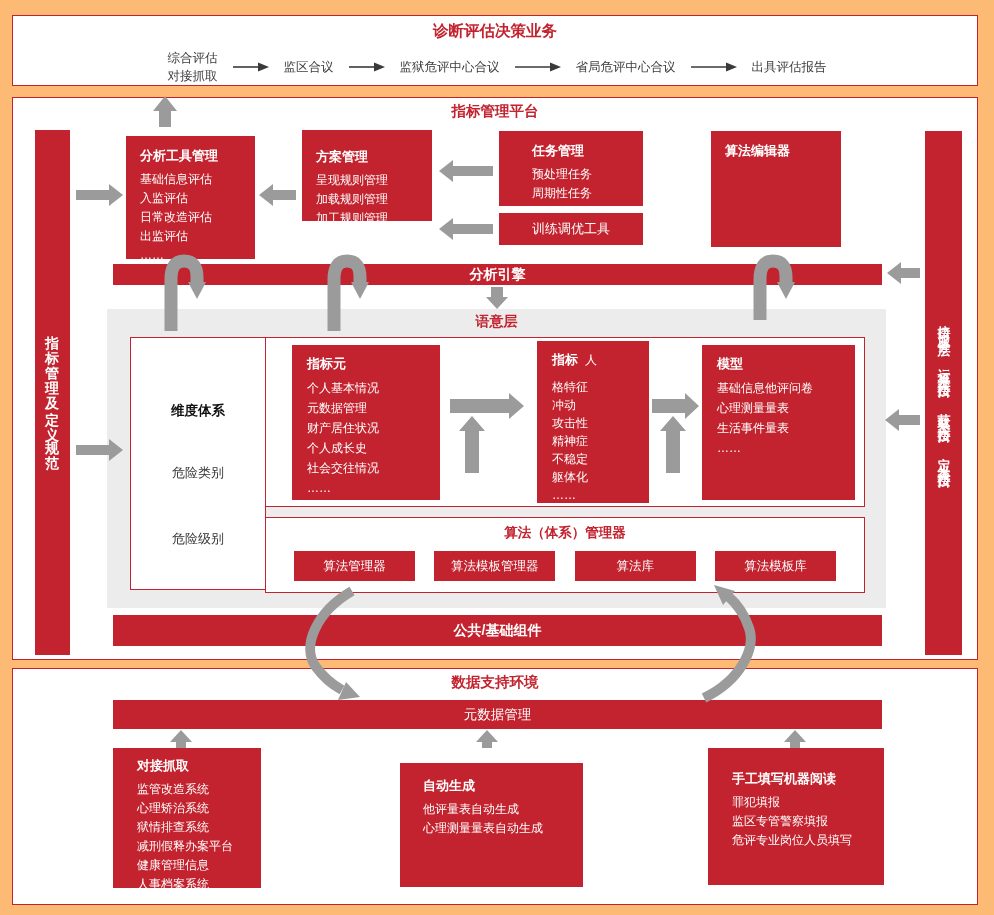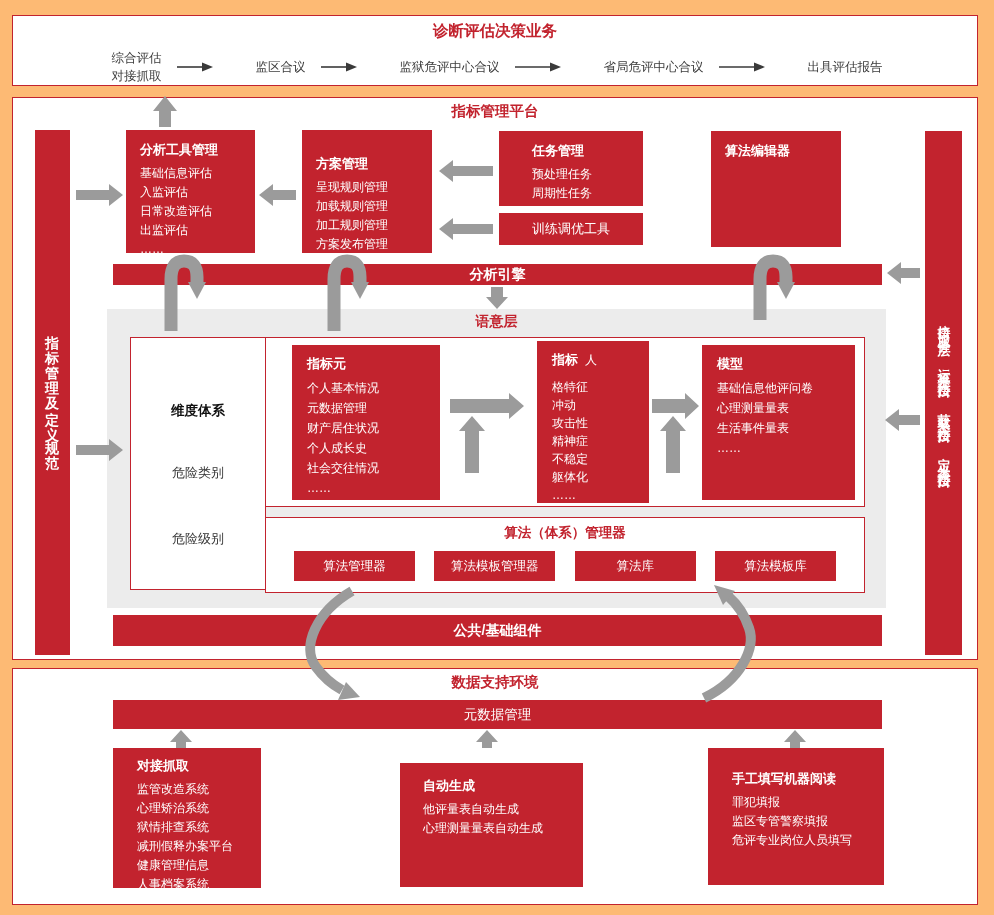--- a/index.html
+++ b/index.html
@@ -12,21 +12,21 @@
   html,body{background:#fff;}
   body{font-family:"Liberation Sans","DejaVu Sans",sans-serif;color:var(--ink);}
   .page{position:relative;width:994px;height:915px;background:#fdba74;overflow:hidden;}
 
   .sec{position:absolute;border:1.5px solid var(--red);background:#fff;}
   .sec-title{position:absolute;width:100%;text-align:center;color:var(--red);font-weight:bold;}
 
   
   .flow{position:absolute;left:117px;top:50px;width:760px;height:34px;
         display:flex;align-items:center;justify-content:center;gap:15px;}
-  .flow-step{font-size:12.5px;color:var(--ink);white-space:nowrap;margin-left:28px;}
+  .flow-step{font-size:12.5px;color:var(--ink);white-space:nowrap;}
   .flow-start{font-size:12.5px;line-height:1.45;text-align:center;white-space:nowrap;}
   .flow-arrow{flex:0 0 auto;display:block;}
 
   
   .rbox{position:absolute;background:var(--red);color:#fff;}
   .bt{font-weight:bold;font-size:13px;margin-bottom:5px;white-space:nowrap;}
   .bt-row{display:flex;align-items:baseline;gap:7px;margin-bottom:3px;}
   .bt-tail{font-weight:normal;font-size:12px;}
   .it-list .it{font-size:12px;line-height:19px;white-space:nowrap;}
   .it-list.tight .it{line-height:18px;}
@@ -97,32 +97,32 @@
     <div class="sec-title" style="top:4px;font-size:14.5px;">指标管理平台</div>
   </div>
 
   <div class="vbar" style="left:35px;top:130px;width:35px;height:525px;">
     <div class="vtext" style="font-size:14px;letter-spacing:15px;">指标管理及定义规范</div>
   </div>
   <div class="vbar" style="left:925px;top:131px;width:37px;height:524px;">
     <div class="vtext" style="font-size:13px;letter-spacing:5px;">接口服务层：运算类接口 获取类接口 定义类接口</div>
   </div>
 
-  <div class="rbox" style="left:126px;top:130px;width:129px;height:123px;padding:11px 6px 10px 14px;">
+  <div class="rbox" style="left:126px;top:136px;width:129px;height:123px;padding:11px 6px 10px 14px;">
     <div class="bt">分析工具管理</div>
     <div class="it-list">
         <div class="it">基础信息评估</div>
         <div class="it">入监评估</div>
         <div class="it">日常改造评估</div>
         <div class="it">出监评估</div>
         <div class="it">……</div>
       </div>
   </div>
 
-  <div class="rbox" style="left:302px;top:130px;width:130px;height:123px;padding:25px 6px 0 14px;">
+  <div class="rbox" style="left:302px;top:130px;width:130px;height:91px;padding:18px 6px 0 14px;">
     <div class="bt">方案管理</div>
     <div class="it-list">
         <div class="it">呈现规则管理</div>
         <div class="it">加载规则管理</div>
         <div class="it">加工规则管理</div>
         <div class="it">方案发布管理</div>
         <div class="it">应用方案管理</div>
       </div>
   </div>
 

